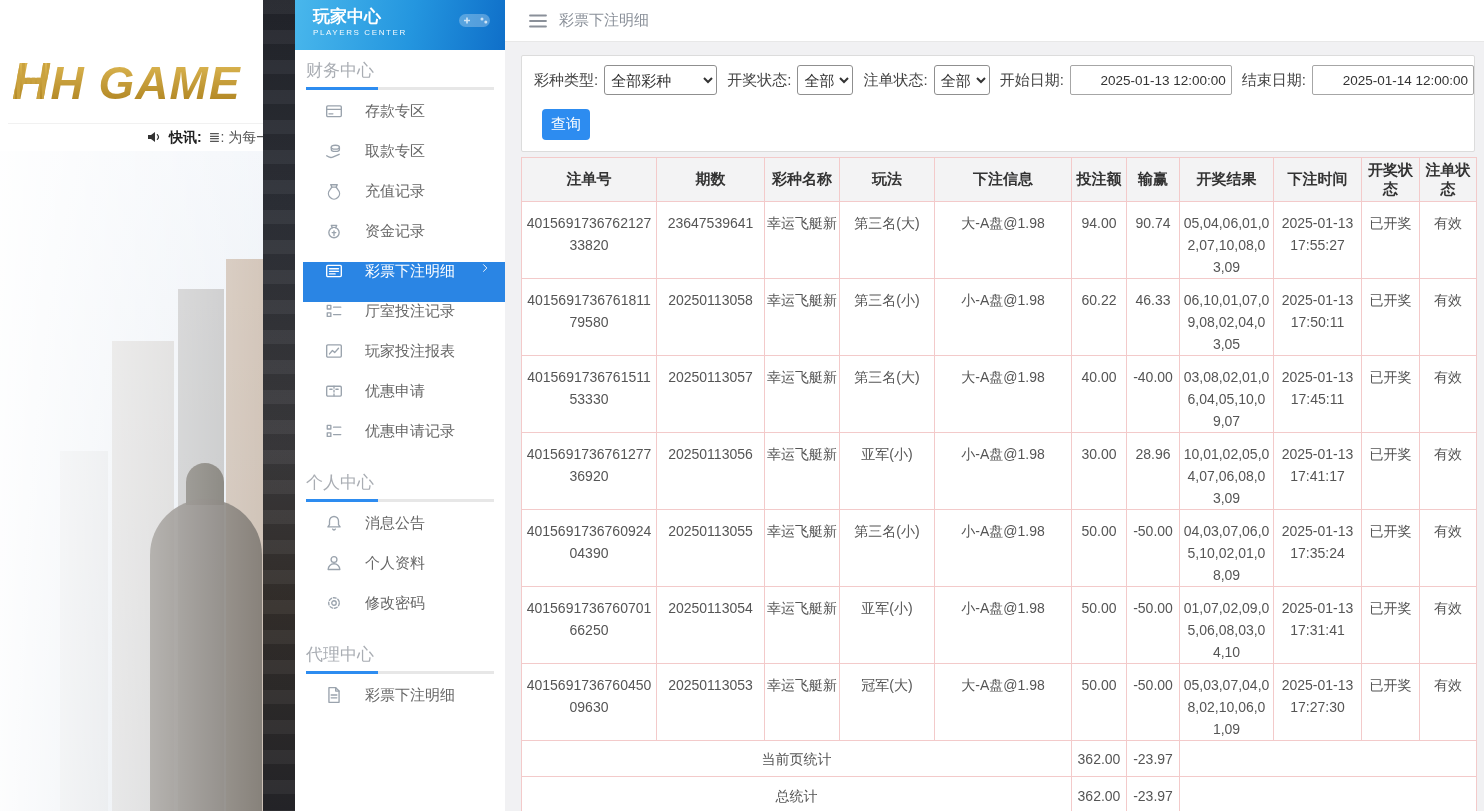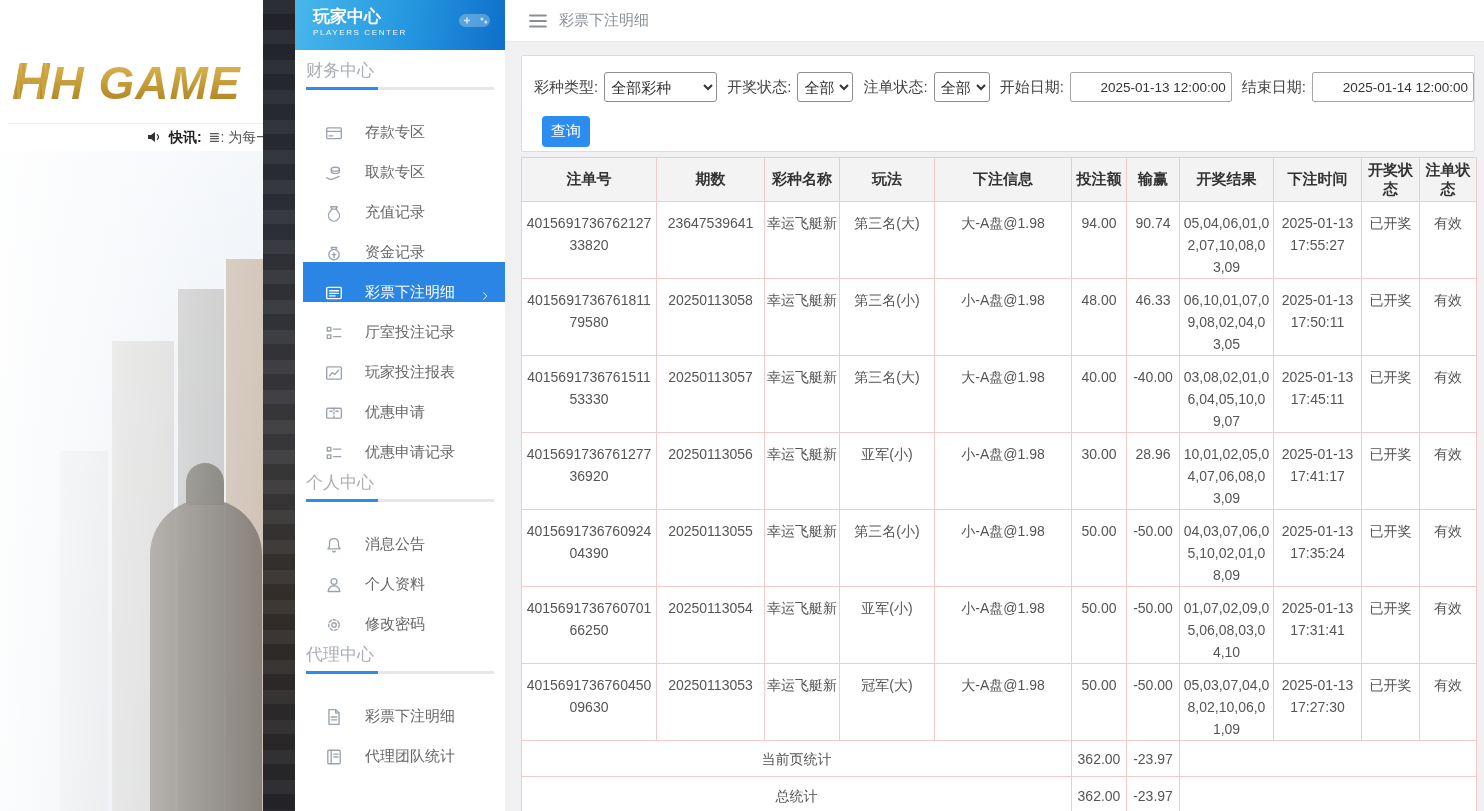--- a/index.html
+++ b/index.html
@@ -45,38 +45,38 @@
       background:linear-gradient(100deg,#49b7ec 0%,#2496df 55%,#0f6fc9 100%);
       color:#fff;padding:6px 0 0 18px;box-sizing:border-box;}
   .sb-title{font-size:17px;font-weight:bold;line-height:22px;}
   .sb-sub{font-size:8px;letter-spacing:1.6px;opacity:.95;}
   .sb-gamepad{position:absolute;right:10px;top:9px;opacity:.85;}
   .sec{margin-top:8px;}
   .sec-label{padding-left:11px;font-size:17px;color:#a9adb3;line-height:26px;}
   .sec-line{margin:3px 11px 0 11px;height:3px;background:#e7e7e7;position:relative;}
   .sec-line i{position:absolute;left:0;top:0;height:3px;width:72px;background:#2d8cf0;display:block;}
   .sec-items{margin-top:12px;}
-  .mi{height:40px;display:flex;align-items:flex-end;padding-left:30px;box-sizing:border-box;
+  .mi{height:40px;display:flex;align-items:flex-start;padding-left:30px;box-sizing:border-box;
       font-size:15px;color:#666;cursor:pointer;position:relative;}
   .mi .ico{width:18px;height:18px;color:#9aa3ad;display:inline-flex;}
   .mi .ico svg{width:18px;height:18px;}
   .mi .mi-label{margin-left:22px;}
   .mi.active{background:#2a85e4;color:#fff;margin-left:8px;padding-left:22px;}
   .mi.active .ico{color:#fff;}
   .mi .chev{position:absolute;right:14px;color:#fff;display:none;}
   .mi.active .chev{display:inline-flex;}
 
   
   .main{position:absolute;left:505px;top:0;width:979px;height:811px;background:#f1f1f3;}
   .topbar{height:42px;background:#fff;border-bottom:1px solid #e8e8e8;display:flex;
           align-items:center;gap:12px;padding-left:24px;box-sizing:border-box;}
   .topbar .title{font-size:15px;color:#8a9099;}
   .burger{display:inline-flex;cursor:pointer;}
   .filter-panel{position:absolute;left:16px;top:55px;width:954px;height:97px;background:#fff;
-      border:1px solid #dcdcdc;border-radius:2px;box-sizing:border-box;padding:16px 0 0 12px;}
+      border:1px solid #dcdcdc;border-radius:2px;box-sizing:border-box;padding:9px 0 0 12px;}
   .filter-row{display:flex;align-items:center;gap:6px;font-size:15px;color:#444;white-space:nowrap;}
   .filter-row .lbl{margin-left:4px;}
   select.sel{height:30px;border:1px solid #8f8f8f;border-radius:3px;background:#fff;
       font-size:15px;color:#333;padding:0 2px;font-family:inherit;}
   .sel-lottery{width:160px;} .sel-draw{width:76px;} .sel-order{width:57px;}
   input.date{width:150px;height:28px;border:1px solid #a6a6a6;border-radius:2px;font-size:13.5px;
       color:#333;padding:0 5px;font-family:inherit;text-align:right;}
   .btn-search{margin:14px 0 0 8px;width:48px;height:31px;background:#2d8cf0;border:none;border-radius:4px;
       color:#fff;font-size:15px;cursor:pointer;font-family:inherit;}
 
@@ -277,29 +277,20 @@
           </div>
           <div class="sec-items">
             <div class="mi">
               <span class="ico">
                 <svg viewBox="0 0 16 16" fill="none" stroke="currentColor" stroke-width="1.2" stroke-linecap="round" stroke-linejoin="round">
                   <path d="M3.5 1.5h6l3 3v10h-9z"></path>
                   <path d="M9.5 1.5v3h3M5.5 8h5M5.5 10.5h5"></path>
                 </svg>
               </span>
               <span class="mi-label">彩票下注明细</span>
-            </div>
-            <div class="mi">
-              <span class="ico">
-                <svg viewBox="0 0 16 16" fill="none" stroke="currentColor" stroke-width="1.2" stroke-linecap="round" stroke-linejoin="round">
-                  <rect x="2.5" y="2" width="11" height="12" rx="1"></rect>
-                  <path d="M5.5 2v12M8 5.5h3.5M8 8h3.5"></path>
-                </svg>
-              </span>
-              <span class="mi-label">代理团队统计</span>
             </div>
           </div>
         </div>
       </div>
   </div>
 
   <div class="main">
     <div class="topbar">
       <span class="burger">
         <svg width="18" height="14" viewBox="0 0 18 14">
@@ -373,21 +364,21 @@
             <td>2025-01-13 17:55:27</td>
             <td>已开奖</td>
             <td>有效</td>
           </tr>
           <tr class="body-row">
             <td class="break">401569173676181179580</td>
             <td>20250113058</td>
             <td>幸运飞艇新</td>
             <td>第三名(小)</td>
             <td>小-A盘@1.98</td>
-            <td>48.00</td>
+            <td>60.22</td>
             <td>46.33</td>
             <td class="break">06,10,01,07,09,08,02,04,03,05</td>
             <td>2025-01-13 17:50:11</td>
             <td>已开奖</td>
             <td>有效</td>
           </tr>
           <tr class="body-row">
             <td class="break">401569173676151153330</td>
             <td>20250113057</td>
             <td>幸运飞艇新</td>

